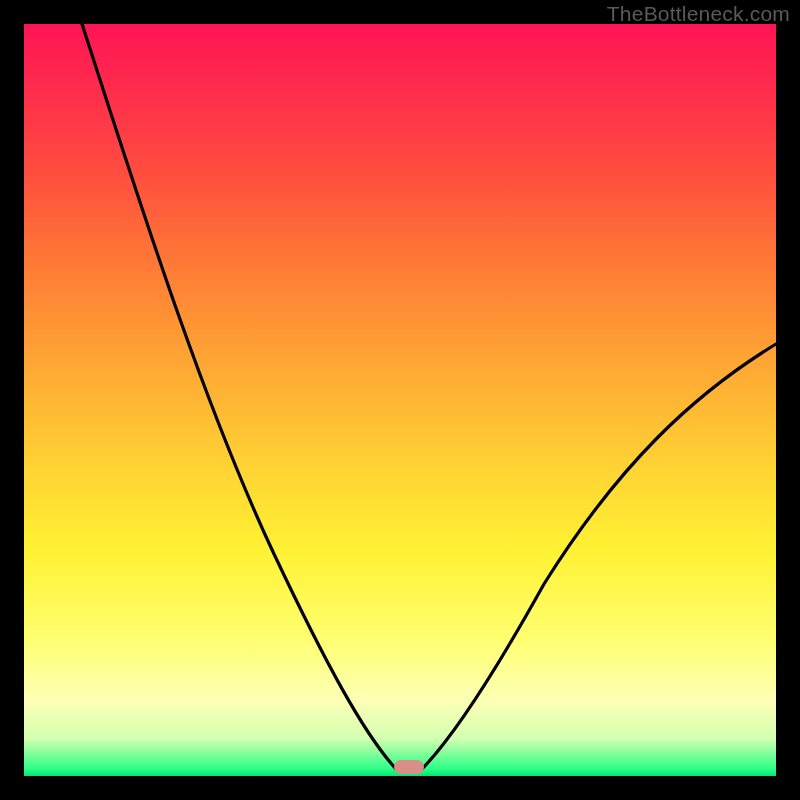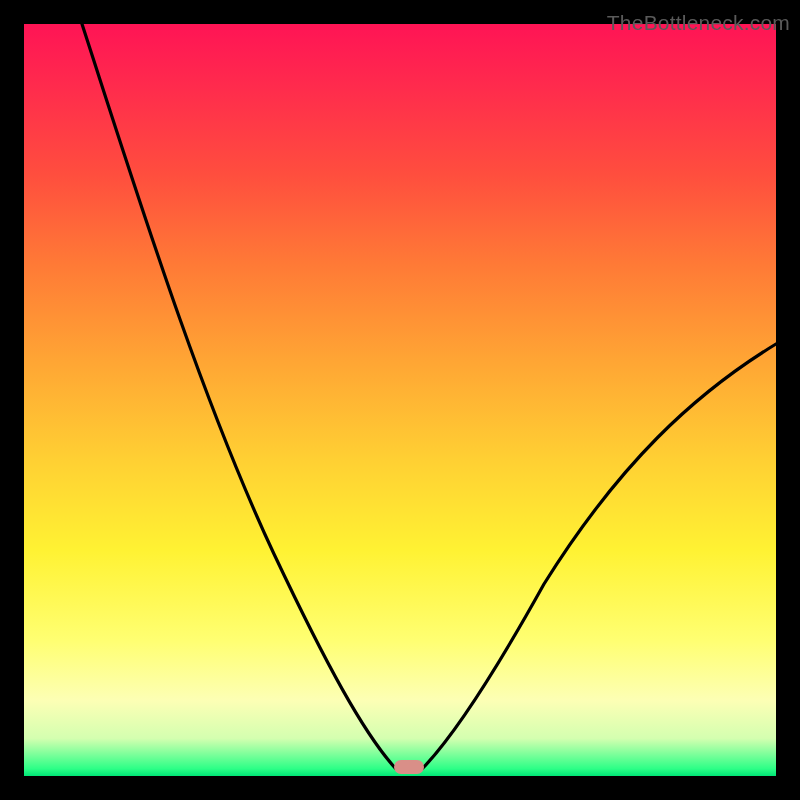--- a/index.html
+++ b/index.html
@@ -54,21 +54,21 @@
   }
   .marker {
     position: absolute;
     width: 30px;
     height: 14px;
     background: #d98f88;
     border-radius: 7px;
   }
   .attribution {
     position: absolute;
-    top: 11px;
+    top: 2px;
     right: 10px;
     color: #5a5a5a;
     font-size: 21px;
     letter-spacing: 0.2px;
   }
 </style>
 </head>
 <body>
 
 <div class="frame">

